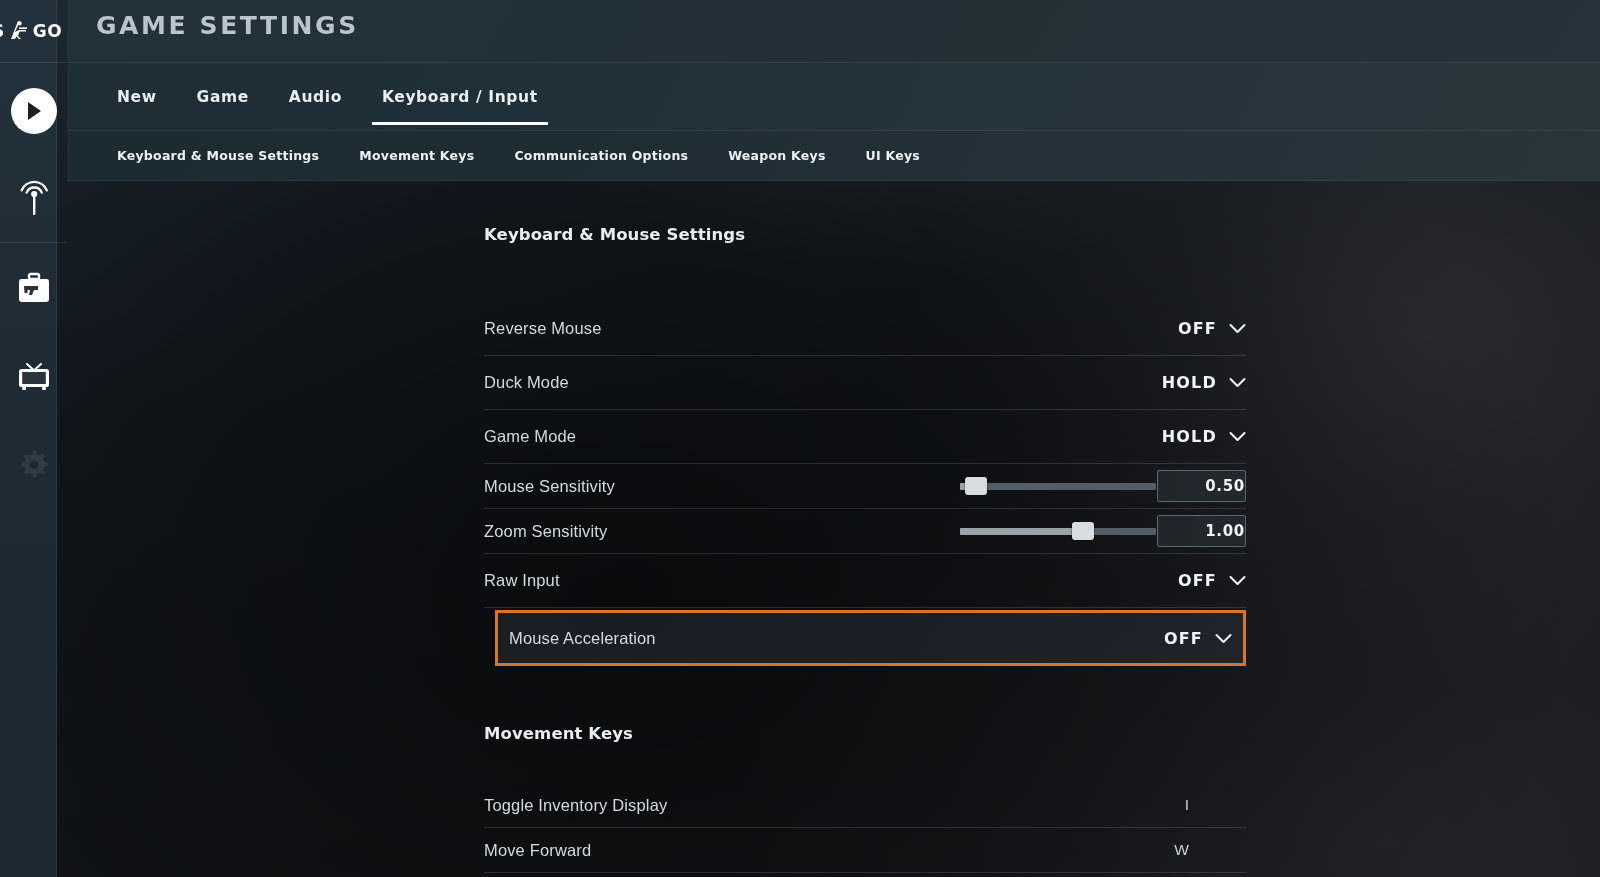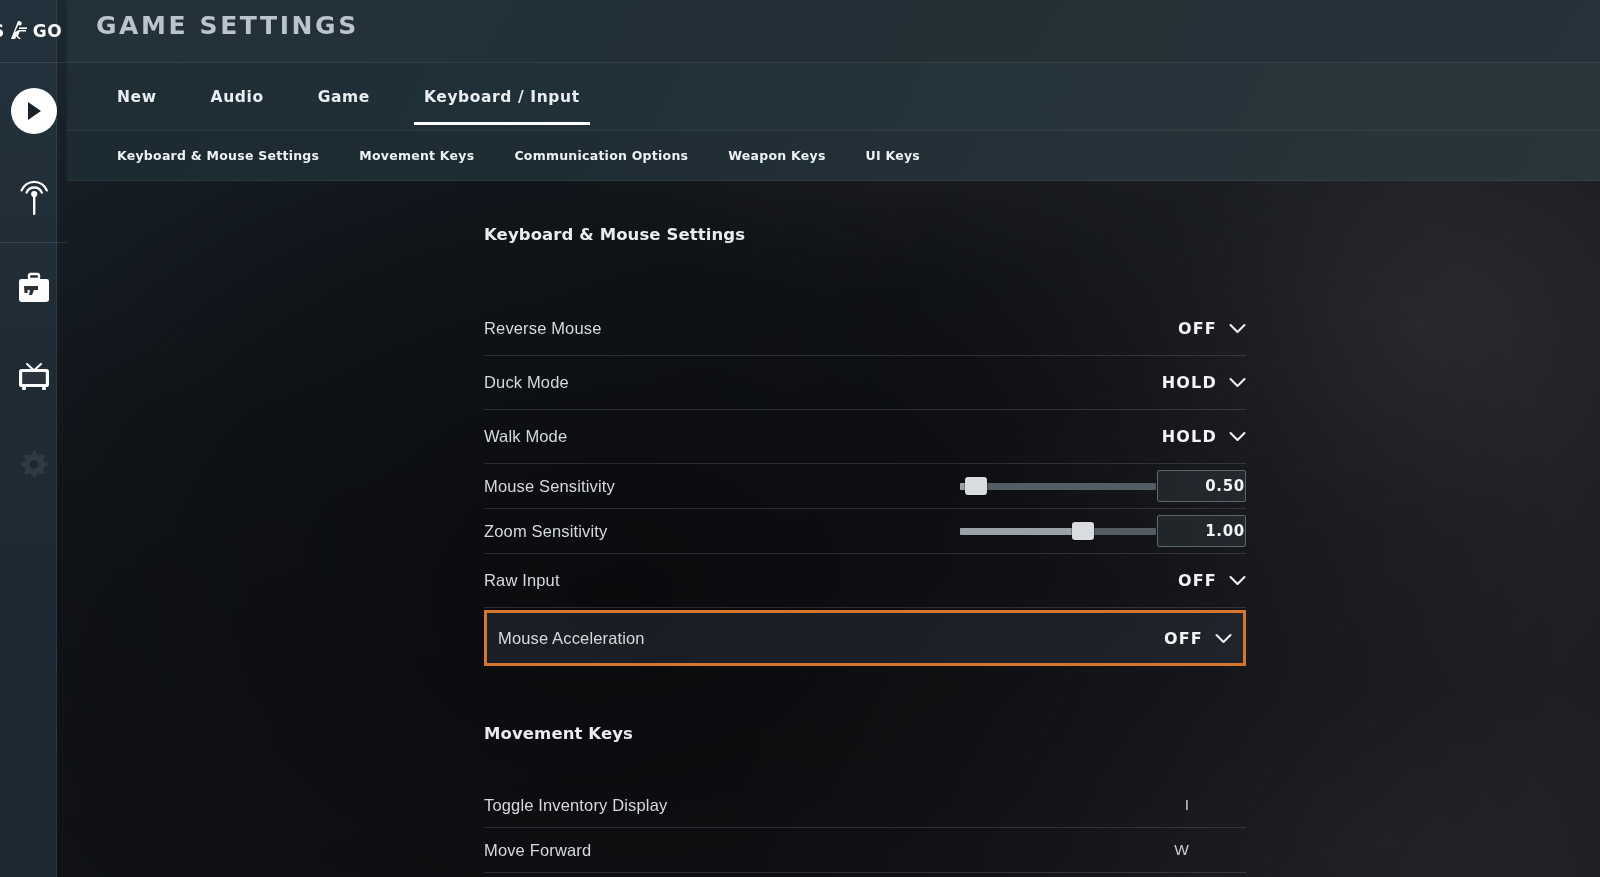--- a/index.html
+++ b/index.html
@@ -87,21 +87,21 @@
   
   .tabbar {
     position: absolute; left: 67px; top: 63px;
     width: 1533px; height: 68px;
     background: linear-gradient(115deg, #1f2d35 0%, #203038 30%, #26343b 62%, #2a363c 100%);
     border-bottom: 1px solid rgba(255,255,255,0.07);
     z-index: 5;
   }
   .tabs {
     position: absolute; left: 30px; bottom: 0; top: 0;
-    display: flex; align-items: center; gap: 14px;
+    display: flex; align-items: center; gap: 0;
   }
   .tab {
     position: relative;
     height: 68px;
     display: flex; align-items: center;
     padding: 0 20px;
     font-family: "DejaVu Sans", sans-serif;
     font-size: 15.5px; font-weight: 700;
     letter-spacing: 0.6px;
     color: #e9eef1;
@@ -159,21 +159,21 @@
 
   .rows { margin-top: 0; }
 
   .row {
     position: relative;
     height: 54px;
     display: flex; align-items: center;
     border-bottom: 1px solid rgba(190,205,215,0.16);
     cursor: pointer;
   }
-  .row:last-child { border-bottom: 1px solid rgba(190,205,215,0.16); }
+  .row:last-child { border-bottom: 1px solid rgba(190,205,215,0.16); margin-left: 11px; }
   .row-label {
     font-family: "Liberation Sans", sans-serif;
     font-size: 16.5px;
     color: #d4dadd;
     letter-spacing: 0.15px;
     flex: 0 0 auto;
   }
   .row-right {
     position: absolute; right: 0; top: 0; bottom: 0;
     display: flex; align-items: center; gap: 12px;
@@ -329,22 +329,22 @@
 
   </div>
 
   <div class="header">
     <div class="header-title">GAME SETTINGS</div>
   </div>
 
   <div class="tabbar">
     <div class="tabs" id="tabs-host">
         <div class="tab">New</div>
+        <div class="tab">Game</div>
         <div class="tab">Audio</div>
-        <div class="tab">Game</div>
         <div class="tab active">Keyboard / Input</div>
       </div>
   </div>
 
   <div class="subbar">
     <div class="subtabs" id="subtabs-host">
         <div class="subtab">Keyboard &amp; Mouse Settings</div>
         <div class="subtab">Movement Keys</div>
         <div class="subtab">Communication Options</div>
         <div class="subtab">Weapon Keys</div>
@@ -374,21 +374,21 @@
           <div class="row">
             <div class="row-label">Duck Mode</div>
             <div class="row-right">
               <span class="row-value">HOLD</span>
               <svg width="17" height="11" viewBox="0 0 17 11" class="chev">
                 <path d="M1.5 2 L8.5 9 L15.5 2" stroke="#eef2f4" stroke-width="2.1" fill="none" stroke-linecap="round" stroke-linejoin="round"></path>
               </svg>
             </div>
           </div>
           <div class="row">
-            <div class="row-label">Walk Mode</div>
+            <div class="row-label">Game Mode</div>
             <div class="row-right">
               <span class="row-value">HOLD</span>
               <svg width="17" height="11" viewBox="0 0 17 11" class="chev">
                 <path d="M1.5 2 L8.5 9 L15.5 2" stroke="#eef2f4" stroke-width="2.1" fill="none" stroke-linecap="round" stroke-linejoin="round"></path>
               </svg>
             </div>
           </div>
           <div class="row slider-row">
             <div class="row-label">Mouse Sensitivity</div>
             <div class="slider-wrap">

